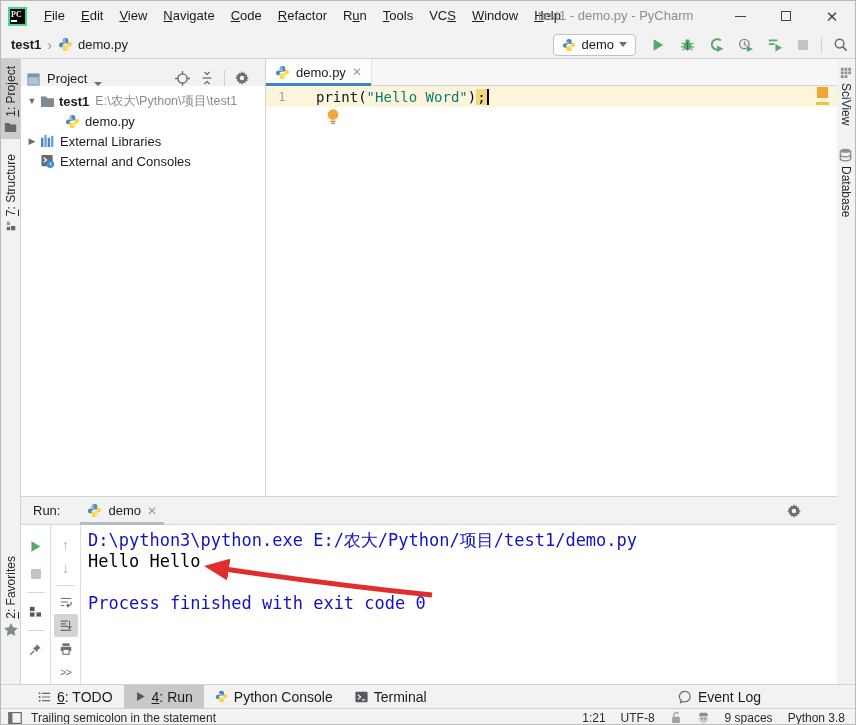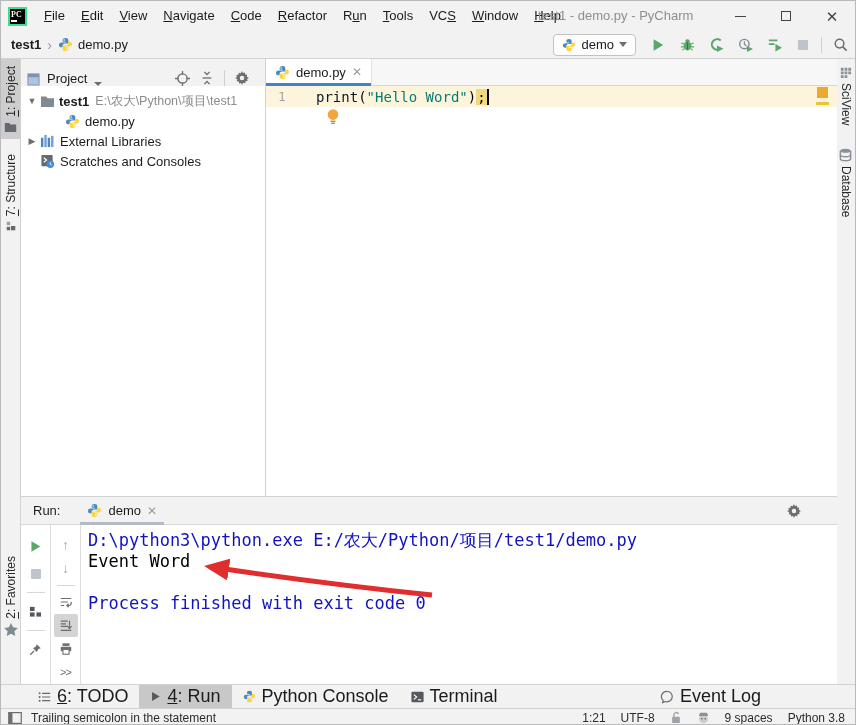--- a/index.html
+++ b/index.html
@@ -83,21 +83,21 @@
   .run-actions{margin-left:auto;margin-right:16px;display:flex;align-items:center;gap:20px}
   .run-body{position:absolute;top:28px;bottom:0;left:0;right:0;display:flex}
   .rtb{width:30px;border-right:1px solid #DEDEDE;display:flex;flex-direction:column;align-items:center;padding-top:8px}
   .rtb-ico{height:27px;display:flex;align-items:center;justify-content:center;width:24px}
   .rtb-ico.sel{background:#D4D4D4;border-radius:2px}
   .rtb-sep{width:18px;height:1px;background:#D8D8D8;margin:5px 0}
   .gray-arrow{color:#A7ADB3;font-size:14px}
   .console{flex:1;font-family:"DejaVu Sans Mono",monospace;font-size:17px;line-height:21px;padding:5px 0 0 7px;color:#000;position:relative}
   .c-blue{color:#1212C2}
   
-  .bottom-bar{position:absolute;top:683px;left:0;right:0;height:24px;background:#F2F2F2;border-top:1px solid #D2D2D2;display:flex;align-items:center;font-size:18px}
+  .bottom-bar{position:absolute;top:683px;left:0;right:0;height:24px;background:#F2F2F2;border-top:1px solid #D2D2D2;display:flex;align-items:center;font-size:14px}
   .bb-item{display:flex;align-items:center;gap:6px;height:24px;padding:0 11px}
   .bb-item:first-of-type{margin-left:26px}
   .bb-item.sel{background:#C8C8C8}
   .bb-item u{text-decoration:underline}
   .event-log{margin-left:auto;margin-right:94px;display:flex;align-items:center;gap:6px}
   
   .status-bar{position:absolute;top:707px;left:0;right:0;height:18px;background:#F2F2F2;border-top:1px solid #D2D2D2;display:flex;align-items:center;font-size:12px;color:#2b2b2b}
   .sb-toggle{margin-left:7px}
   .sb-msg{margin-left:9px}
   .sb-right{margin-left:auto;display:flex;align-items:center;gap:15px;margin-right:10px}
@@ -330,21 +330,21 @@
       <div class="tree-row ind3">
         <span class="tw-exp"></span>
         <span style="margin-left:3px;position:relative">
           <svg width="15" height="14" viewBox="0 0 16 15">
               <rect x="1.5" y="1" width="12" height="12" rx="1" fill="#64696F"></rect>
               <path d="M4 4l3 2.5L4 9" stroke="#fff" stroke-width="1.3" fill="none"></path>
               <circle cx="11" cy="11" r="4" fill="#3C8DE0"></circle>
               <path d="M11 9v2l1.5 1" stroke="#fff" stroke-width="1" fill="none"></path>
             </svg>
         </span>
-        <span class="tree-label">Scratches and Consoles</span>
+        <span class="tree-label">External and Consoles</span>
       </div>
     </div>
   </div>
 
   <div class="editor">
     <div class="tabbar">
       <div class="etab">
         <span>
           <svg width="15" height="15" viewBox="0 0 16 16">
               <path fill="#4B8BBE" d="M8 1C6 1 5 1.9 5 3.2V5h3.2v.9H3.6C2.1 5.9 1 7 1 8.5S2.1 11 3.6 11H5V9.3C5 7.9 6.1 6.9 7.5 6.9H11V3.2C11 1.9 10 1 8 1z"></path>
@@ -452,21 +452,21 @@
           <svg width="14" height="14" viewBox="0 0 16 16">
               <rect x="4" y="1.5" width="8" height="3" fill="#6E6E6E"></rect>
               <rect x="2" y="5.5" width="12" height="5" rx="1" fill="#6E6E6E"></rect>
               <rect x="4.5" y="8.5" width="7" height="5.5" fill="#fff" stroke="#6E6E6E" stroke-width="1.2"></rect>
             </svg>
         </div>
         <div class="rtb-ico" style="color:#6E6E6E;font-size:11px;letter-spacing:-1px">&gt;&gt;</div>
       </div>
       <div class="console">
         <div class="c-blue">D:\python3\python.exe E:/农大/Python/项目/test1/demo.py</div>
-        <div>Event Word</div>
+        <div>Hello Hello</div>
         <div>&nbsp;</div>
         <div class="c-blue">Process finished with exit code 0</div>
       </div>
     </div>
   </div>
 
   <div class="bottom-bar">
     <div class="bb-item">
       <span>
         <svg width="13" height="12" viewBox="0 0 16 14">

